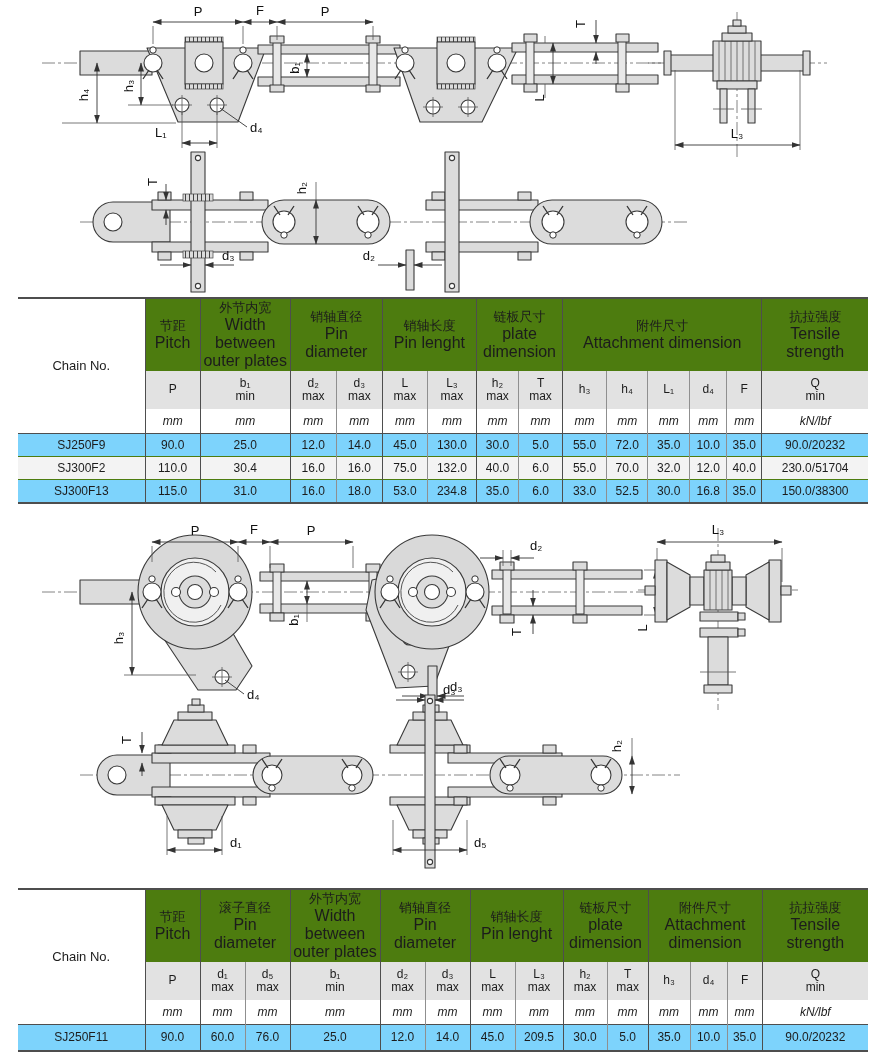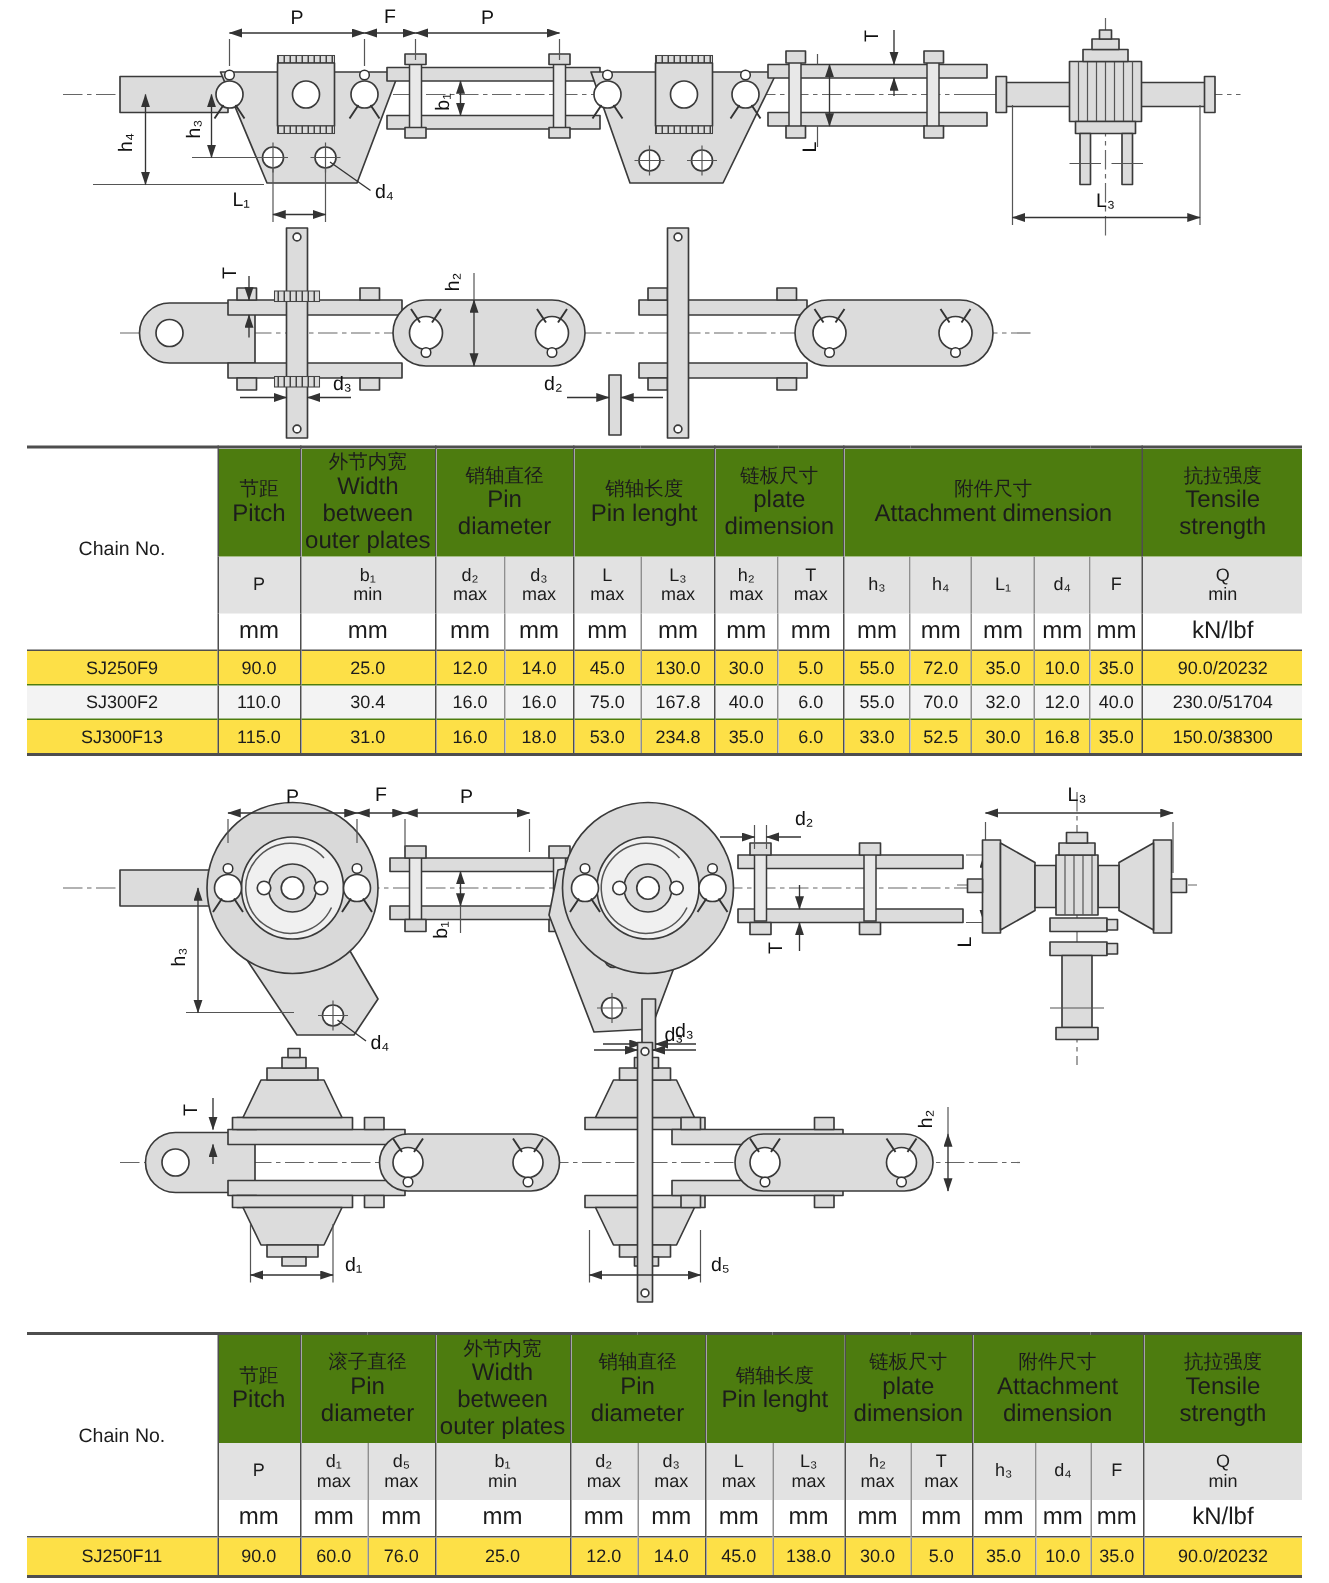--- a/index.html
+++ b/index.html
@@ -21,26 +21,26 @@
   table{border-collapse:collapse;table-layout:fixed;width:850px;
         border-top:2.2px solid #4e4e4e;border-bottom:2px solid #4e4e4e;}
   th,td{text-align:center;vertical-align:middle;padding:1px 2px;font-weight:normal;overflow:hidden;}
   .bs{border-left:1.4px solid #4e4e4e;}
   .bw{border-left:1px solid #8f8f8f;}
   .grp{height:64px;background:#4d7c0f;}
   .grp .zh{font-size:13px;line-height:1.25;}
   .grp .en{font-size:16px;line-height:1.12;}
   .chain-h{font-size:13px;background:#fff;}
   .sym{height:36px;background:#e2e2e2;font-size:12px;white-space:pre-line;line-height:1.12;}
-  .unit{height:22px;background:#fff;font-size:16px;}
+  .unit{height:22px;background:#fff;font-size:12px;font-style:italic;}
   tbody{border-top:1.6px solid #4e4e4e;}
   tbody td{font-size:12px;}
   #table1 tbody td{height:20px;}
   #table2 tbody td{height:23px;}
-  tbody tr.shade{background:#fde047;}
+  tbody tr.shade{background:#7dd3fc;}
   tbody tr.lite{background:#f3f3f3;}
   tbody tr + tr td{border-top:1px solid #4d7c0f;}
 </style>
 </head>
 <body>
 
 <svg id="diagram1" width="886" height="300" viewBox="0 0 886 300">
   <defs>
     <marker id="a1" markerWidth="10" markerHeight="8" refX="8.5" refY="3" orient="auto" markerUnits="userSpaceOnUse">
       <path d="M0,0L9,3L0,6z" fill="#333"></path>
@@ -347,21 +347,21 @@
           <td class="bw">35.0</td>
           <td class="bs">90.0/20232</td>
         </tr>
         <tr class="lite">
           <td>SJ300F2</td>
           <td class="bs">110.0</td>
           <td class="bs">30.4</td>
           <td class="bs">16.0</td>
           <td class="bw">16.0</td>
           <td class="bs">75.0</td>
-          <td class="bw">167.8</td>
+          <td class="bw">132.0</td>
           <td class="bs">40.0</td>
           <td class="bw">6.0</td>
           <td class="bs">55.0</td>
           <td class="bw">70.0</td>
           <td class="bw">32.0</td>
           <td class="bw">12.0</td>
           <td class="bw">40.0</td>
           <td class="bs">230.0/51704</td>
         </tr>
         <tr class="shade">
@@ -725,21 +725,21 @@
       <tbody>
         <tr class="shade">
           <td>SJ250F11</td>
           <td class="bs">90.0</td>
           <td class="bs">60.0</td>
           <td class="bw">76.0</td>
           <td class="bs">25.0</td>
           <td class="bs">12.0</td>
           <td class="bw">14.0</td>
           <td class="bs">45.0</td>
-          <td class="bw">138.0</td>
+          <td class="bw">209.5</td>
           <td class="bs">30.0</td>
           <td class="bw">5.0</td>
           <td class="bs">35.0</td>
           <td class="bw">10.0</td>
           <td class="bw">35.0</td>
           <td class="bs">90.0/20232</td>
         </tr>
       </tbody>
     </table>
 </div>

